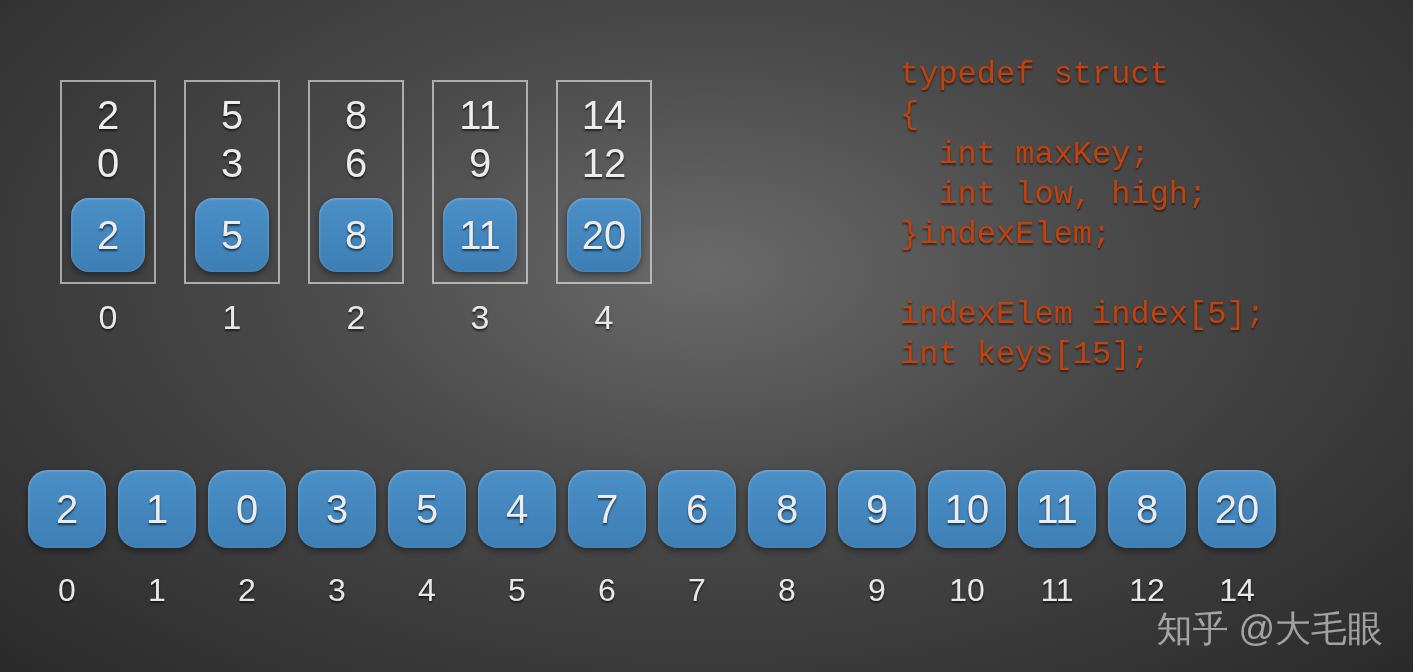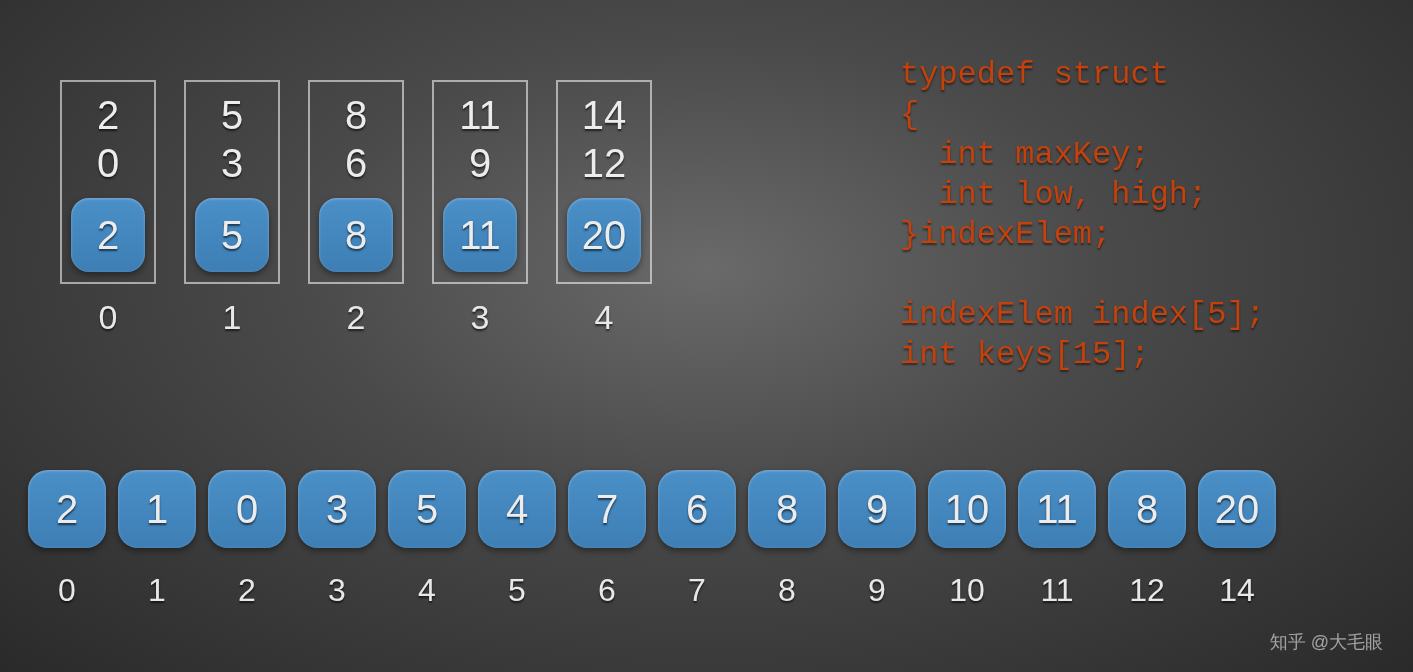--- a/index.html
+++ b/index.html
@@ -107,21 +107,21 @@
     font-size: 32px;
     font-weight: 300;
     color: #e8e8e8;
     text-shadow: 0 2px 2px rgba(0,0,0,0.6);
   }
 
   .watermark {
     position: absolute;
     bottom: 18px;
     right: 30px;
-    font-size: 18px;
+    font-size: 36px;
     color: rgba(255,255,255,0.55);
     font-weight: 300;
   }
 </style>
 </head>
 <body>
 
 <div class="index-area">
   <div class="index-block">
     <div class="index-box">

